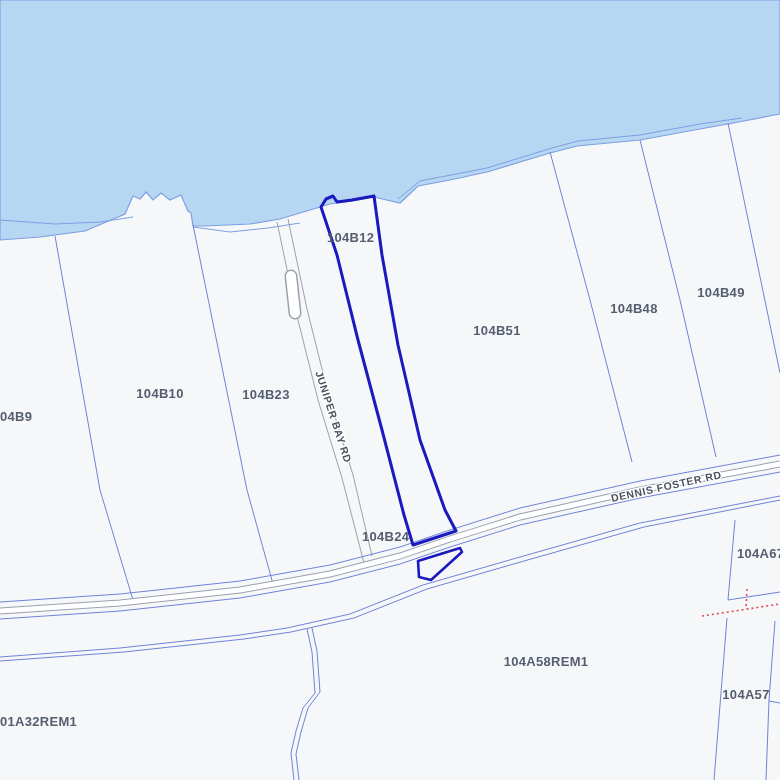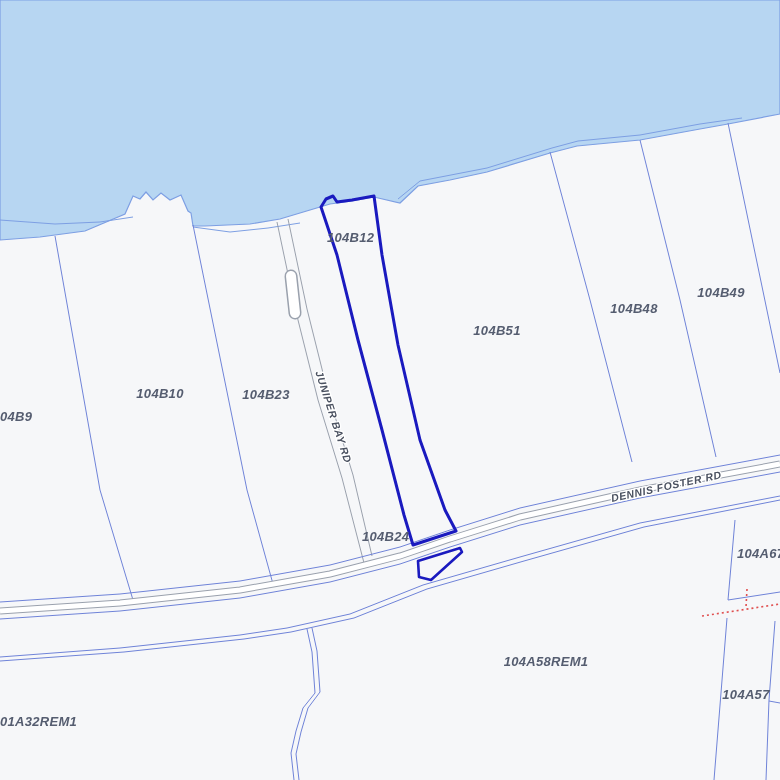--- a/index.html
+++ b/index.html
@@ -1,16 +1,16 @@
 <!DOCTYPE html>
 <html style="--water: #b7d6f2; --land: #f6f7f9; --shore: #7d9fe3; --parcel-line: #6f83d8; --road-casing: #9aa1ad; --road-fill: #ffffff; --selected: #1a1abf; --survey-red: #e04f4f; --label: #555d70; --road-label: #4a5160;"><head>
 <meta charset="utf-8">
 <style>
   html,body{margin:0;padding:0;width:780px;height:780px;overflow:hidden;background:#f6f7f9;}
-  #map-viewport{position:relative;width:780px;height:780px;background:var(--land,#f6f7f9);font-style:italic;}
+  #map-viewport{position:relative;width:780px;height:780px;background:var(--land,#f6f7f9);}
   svg{display:block}
   .water{fill:var(--water);stroke:var(--shore);stroke-width:1.2px;}
   .wline{fill:none;stroke:var(--shore);stroke-width:1px;}
   .pline{fill:none;stroke:var(--parcel-line);stroke-width:1px;}
   .gline{fill:none;stroke:var(--road-casing);stroke-width:1px;}
   .case{fill:none;stroke:var(--road-casing);stroke-width:7px;}
   .roadfill{fill:none;stroke:var(--road-fill);stroke-width:5px;}
   .capcase{fill:none;stroke:var(--road-casing);stroke-width:13px;stroke-linecap:round;}
   .capfill{fill:none;stroke:var(--road-fill);stroke-width:10px;stroke-linecap:round;}
   .sel{fill:none;stroke:var(--selected);stroke-width:3px;stroke-linejoin:round;}

